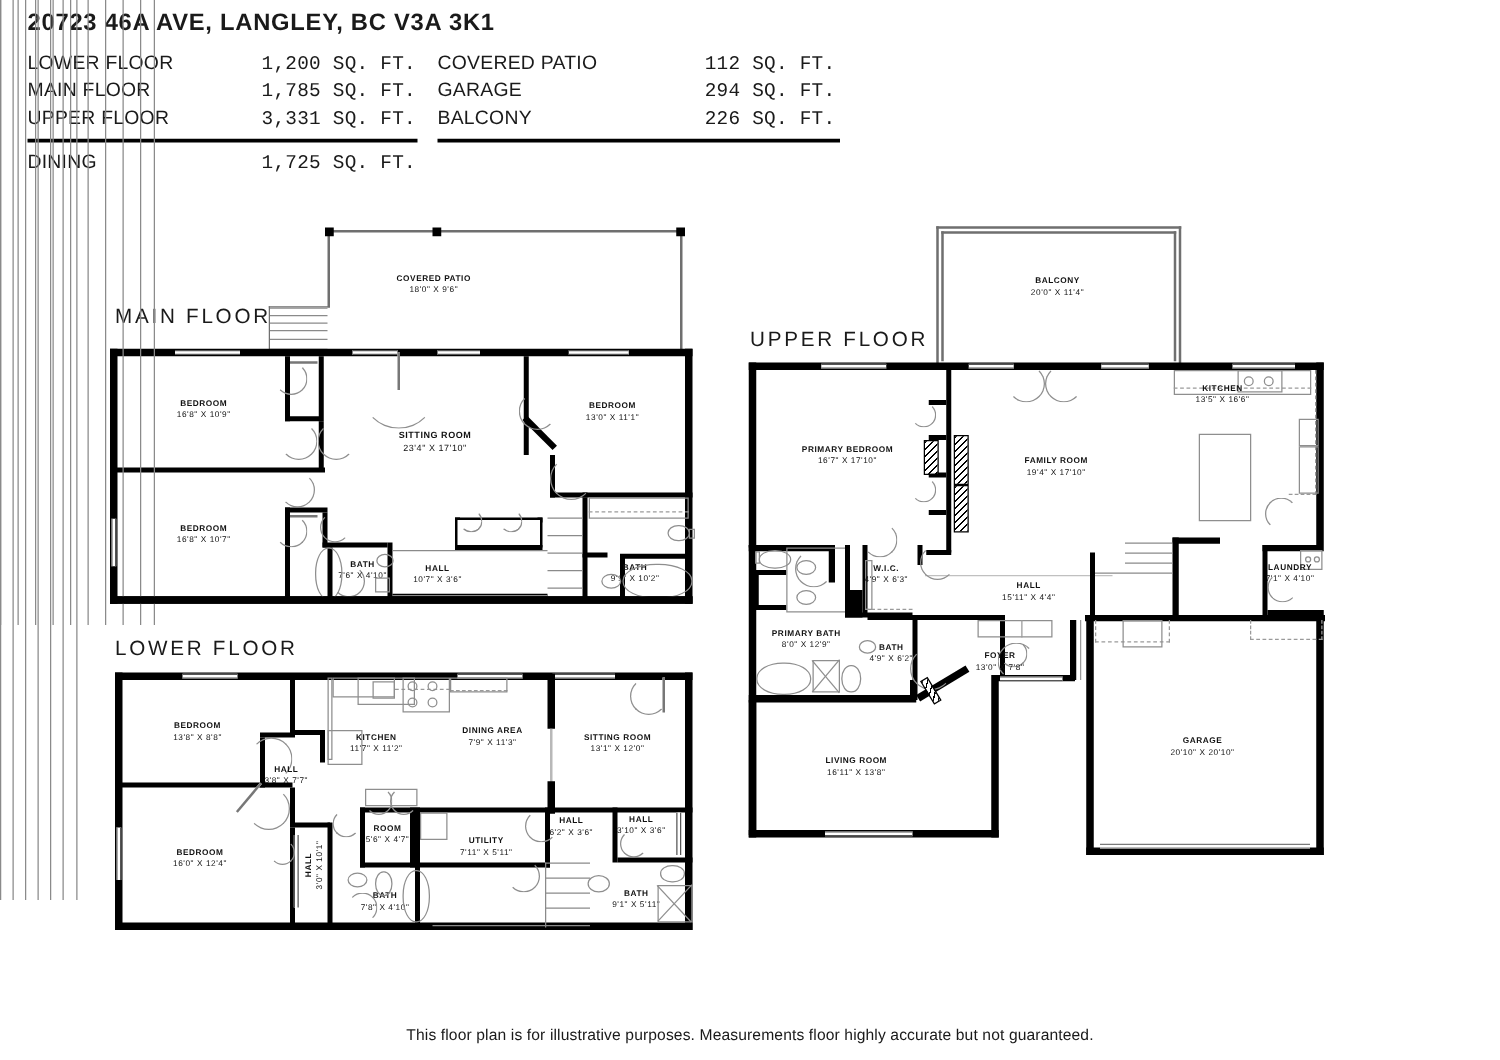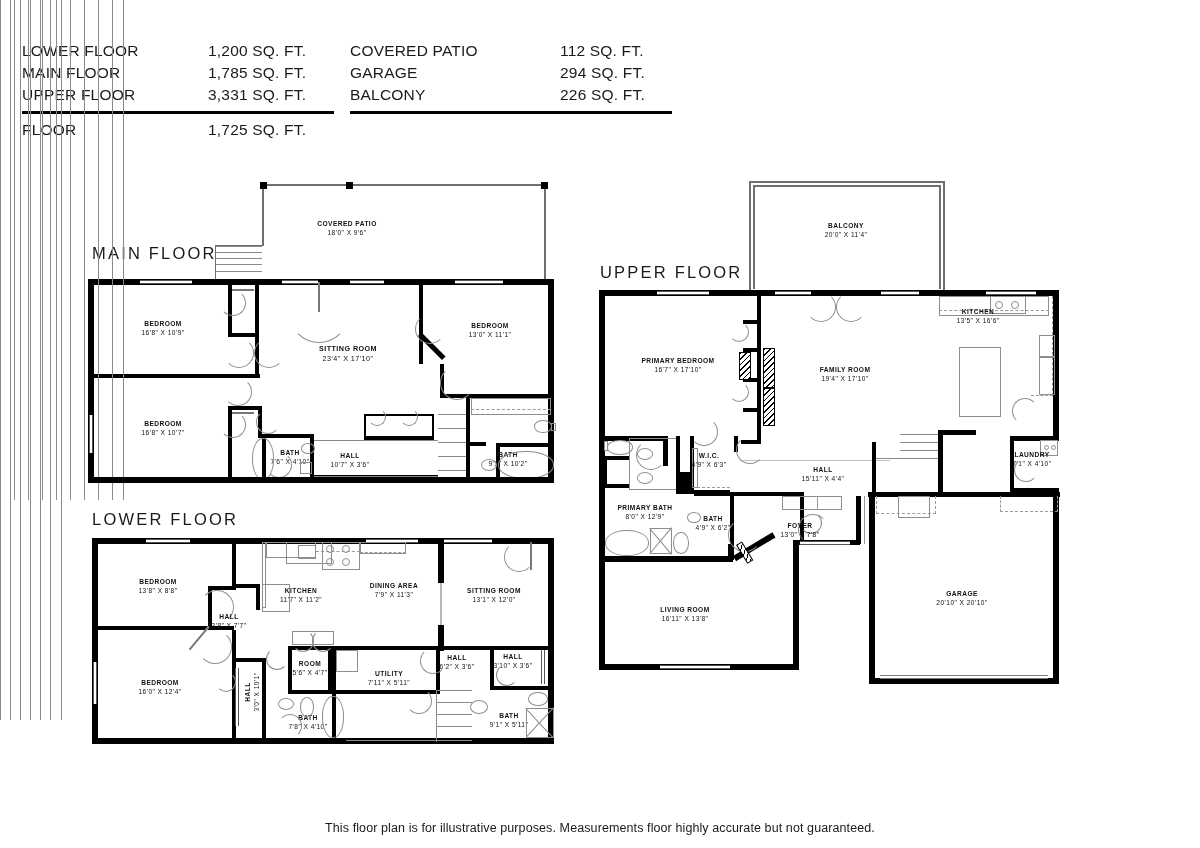--- a/index.html
+++ b/index.html
@@ -30,21 +30,21 @@
   }
   #summary-left  { left: 22px;  top: 40px; width: 312px; }
   #summary-right { left: 350px; top: 40px; width: 322px; }
   .summary-row {
     display: flex; justify-content: space-between;
     align-items: baseline;
     height: 22px; line-height: 22px;
     white-space: nowrap;
   }
   .summary-row .s-label { text-align: left; }
-  .summary-row .s-value { text-align: left; }
+  .summary-row .s-value { text-align: center; font-family: Liberation Mono, monospace; }
   #summary-left  .s-value { min-width: 126px; }
   #summary-right .s-value { min-width: 112px; }
   .summary-rule {
     border-top: 3px solid #000;
     margin-top: 5px; margin-bottom: 5px;
   }
   .summary-total { font-size: 15.5px; }
 
   
   #footer {
@@ -107,37 +107,38 @@
   }
   .room .rname { display:block; font-weight: 600; }
   .room .rdim  { display:block; }
   .room.big { font-size: 7.2px; }
   .room.rot { transform: translate(-50%,-50%) rotate(-90deg); }
 </style>
 </head>
 <body>
 
 <div id="header">
+  <div id="address">20723 46A AVE, LANGLEY, BC V3A 3K1</div>
 
   <div class="summary-table" id="summary-left">
     <div class="summary-row">
       <span class="s-label">LOWER FLOOR</span>
       <span class="s-value">1,200 SQ. FT.</span>
     </div>
     <div class="summary-row">
       <span class="s-label">MAIN FLOOR</span>
       <span class="s-value">1,785 SQ. FT.</span>
     </div>
     <div class="summary-row">
       <span class="s-label">UPPER FLOOR</span>
       <span class="s-value">3,331 SQ. FT.</span>
     </div>
     <div class="summary-rule"></div>
     <div class="summary-row summary-total">
-      <span class="s-label">FLOOR</span>
+      <span class="s-label">DINING</span>
       <span class="s-value">1,725 SQ. FT.</span>
     </div>
   </div>
 
   <div class="summary-table" id="summary-right">
     <div class="summary-row">
       <span class="s-label">COVERED PATIO</span>
       <span class="s-value">112 SQ. FT.</span>
     </div>
     <div class="summary-row">

